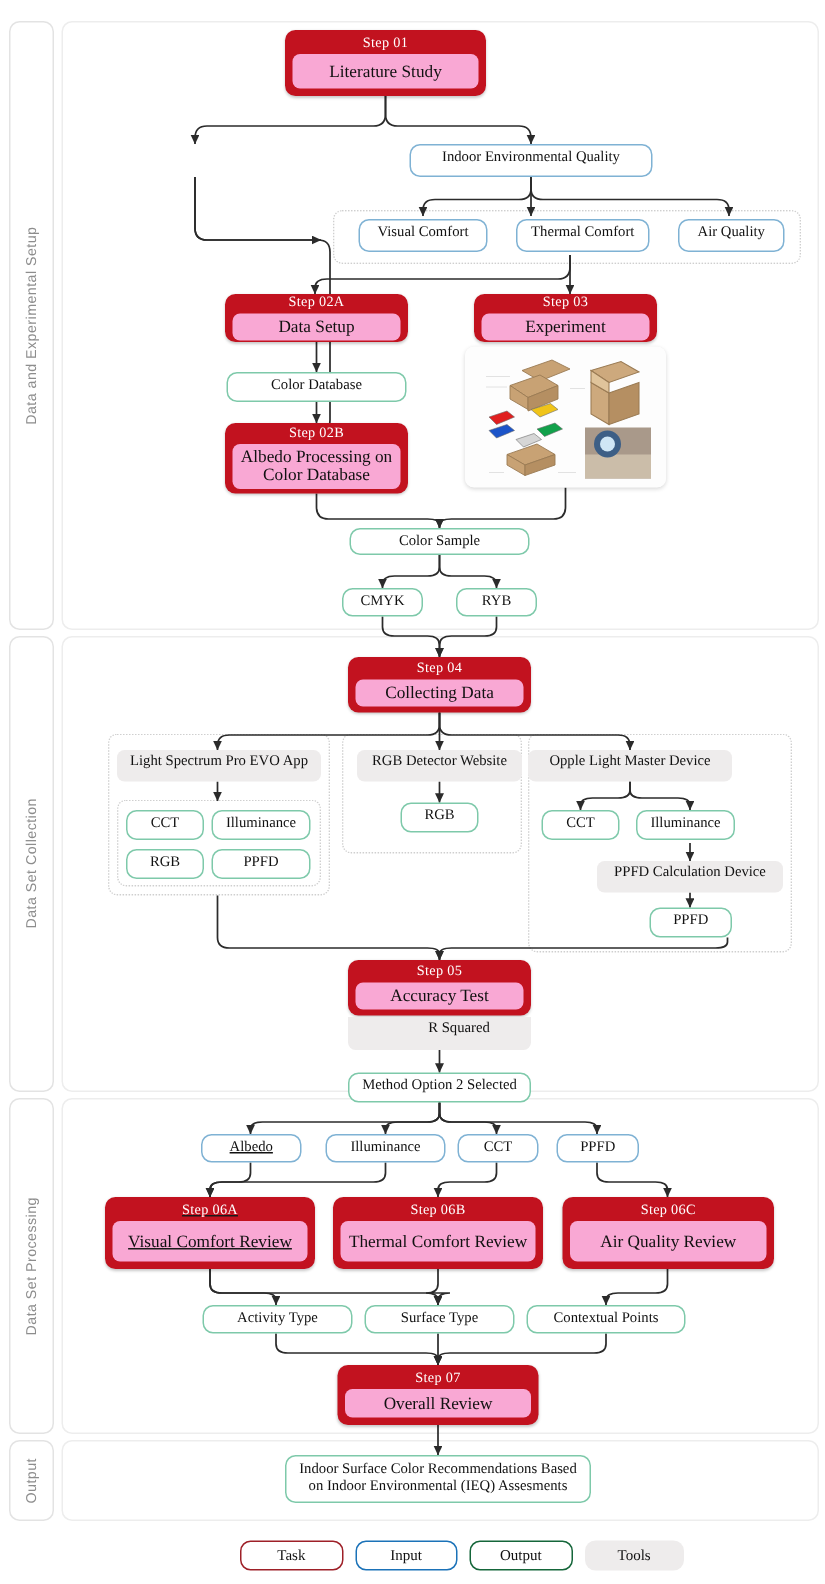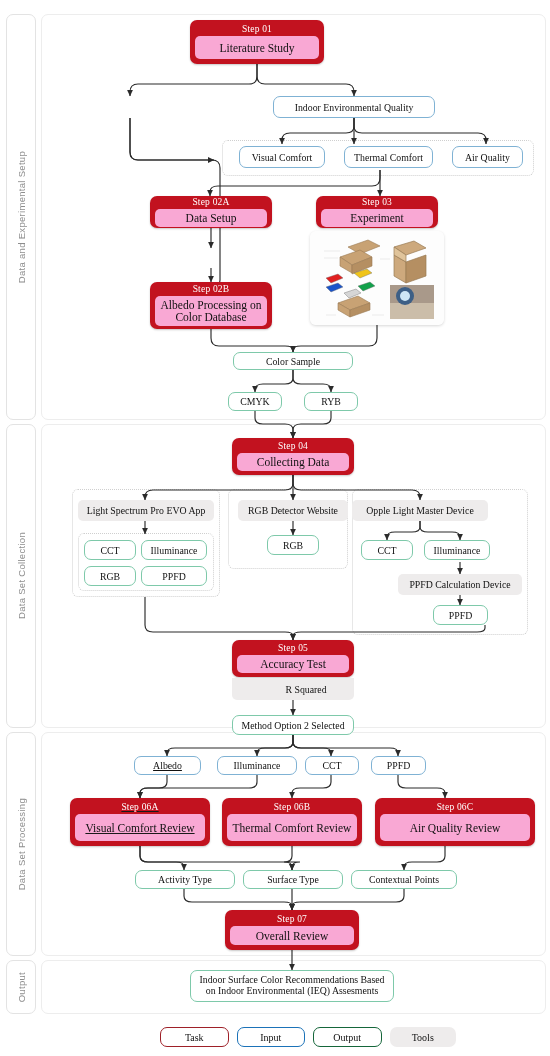--- a/index.html
+++ b/index.html
@@ -16,21 +16,21 @@
     writing-mode:vertical-rl;transform:rotate(180deg);
     font-family:"Liberation Sans",sans-serif;font-size:9.5px;
     letter-spacing:.3px;color:#8d8d8d;white-space:nowrap;
   }
   .lane-body{
     position:absolute;left:41px;width:503px;
     border:1px solid #ededed;border-radius:7px;background:#fff;
   }
 
   
-  .node{position:absolute;box-sizing:border-box;display:flex;align-items:center;justify-content:center;text-align:center;}
+  .node{position:absolute;box-sizing:border-box;display:flex;justify-content:center;text-align:center;}
   .node span{display:block;line-height:1.12;}
 
   
   .task{
     background:#c2121f;border-radius:7px;
     box-shadow:0 1px 2px rgba(0,0,0,.22);
     flex-direction:column;padding:3px 5px 5px 5px;
   }
   .task .step{
     color:#ffffff;font-size:9.5px;letter-spacing:.2px;
@@ -203,20 +203,21 @@
 
   <div class="node input-n" style="left:239px;top:146px;width:86px;height:22px;">Visual Comfort</div>
   <div class="node input-n" style="left:344px;top:146px;width:89px;height:22px;">Thermal Comfort</div>
   <div class="node input-n" style="left:452px;top:146px;width:71px;height:22px;">Air Quality</div>
 
   <div class="node task" style="left:150px;top:196px;width:122px;height:32px;">
     <div class="step">Step 02A</div>
     <div class="tbody">Data Setup</div>
   </div>
 
+  <div class="node output-n" style="left:151px;top:248px;width:120px;height:20px;">Color Database</div>
 
   <div class="node task" style="left:150px;top:282px;width:122px;height:47px;">
     <div class="step">Step 02B</div>
     <div class="tbody">Albedo Processing on Color Database</div>
   </div>
 
   <div class="node task" style="left:316px;top:196px;width:122px;height:32px;">
     <div class="step">Step 03</div>
     <div class="tbody">Experiment</div>
   </div>
@@ -308,21 +309,21 @@
   <div class="node input-n" style="left:371px;top:756px;width:55px;height:19px;">PPFD</div>
 
   <div class="node task" style="left:70px;top:798px;width:140px;height:48px;text-decoration:underline;">
     <div class="step">Step 06A</div>
     <div class="tbody">Visual Comfort Review</div>
   </div>
   <div class="node task" style="left:222px;top:798px;width:140px;height:48px;">
     <div class="step">Step 06B</div>
     <div class="tbody">Thermal Comfort Review</div>
   </div>
-  <div class="node task" style="left:375px;top:798px;width:160px;height:48px;">
+  <div class="node task" style="left:375px;top:798px;width:141px;height:48px;">
     <div class="step">Step 06C</div>
     <div class="tbody">Air Quality Review</div>
   </div>
 
   <div class="node output-n" style="left:135px;top:870px;width:100px;height:19px;">Activity Type</div>
   <div class="node output-n" style="left:243px;top:870px;width:100px;height:19px;">Surface Type</div>
   <div class="node output-n" style="left:351px;top:870px;width:106px;height:19px;">Contextual Points</div>
 
   <div class="node task" style="left:225px;top:910px;width:134px;height:40px;">
     <div class="step">Step 07</div>

